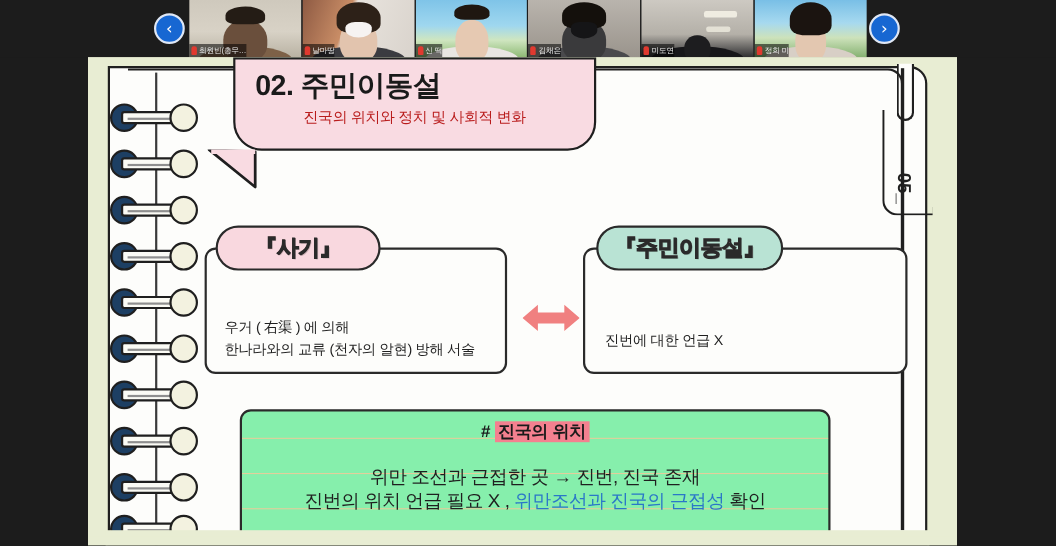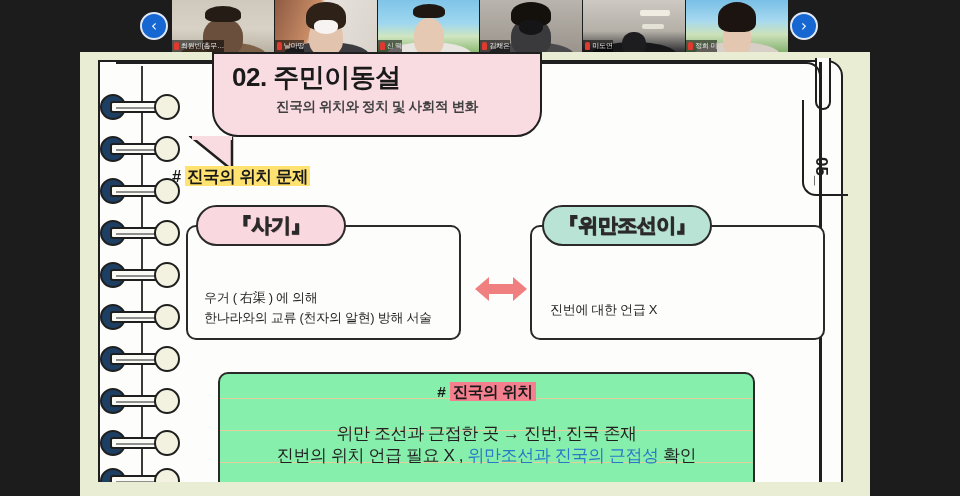--- a/index.html
+++ b/index.html
@@ -197,21 +197,21 @@
   }
   #title-tail{
     position:absolute;left:108px;top:84px;width:48px;height:38px;
   }
   #title-main{
     position:absolute;left:18px;top:6px;
     font-size:26px;font-weight:bold;color:#1a1a1a;letter-spacing:-.5px;
   }
   #title-sub{
     position:absolute;left:62px;top:44px;
-    font-size:13.5px;color:#404040;letter-spacing:-.3px;font-weight:bold;
+    font-size:13.5px;color:#b91c1c;letter-spacing:-.3px;
   }
 
   
   #sec-head{
     position:absolute;left:92px;top:114px;
     font-size:16.5px;font-weight:bold;color:#1a1a1a;letter-spacing:-.4px;
     white-space:nowrap;
   }
   #sec-head .hl{
     background:#ffe26f;padding:1px 2px;
@@ -448,37 +448,36 @@
 
   <div id="title-bubble">
     <div id="title-main">02. 주민이동설</div>
     <div id="title-sub">진국의 위치와 정치 및 사회적 변화</div>
   </div>
   <svg id="title-tail" viewBox="0 0 48 38">
     <path d="M2 0 L44 34 L44 2 Z" fill="#f9dbe2" stroke="#1f1f1f" stroke-width="2.5" stroke-linejoin="round"></path>
     <rect x="4" y="-4" width="40" height="8" fill="#f9dbe2"></rect>
   </svg>
 
-  <div id="sec-head"><span class="hash"># </span><span class="hl">진국의 위치 문제</span></div>
 
   <div class="cbox" id="cbox-left">
     <div class="pill" id="pill-left">
       <span class="pill-txt">『사기』</span>
     </div>
     <div class="cb-line l2">우거 ( 右渠 ) 에 의해</div>
     <div class="cb-line l3">한나라와의 교류 (천자의 알현) 방해 서술</div>
   </div>
 
   <svg id="mid-arrow" viewBox="0 0 52 30">
     <path d="M0 15 L14 3 L14 10 L38 10 L38 3 L52 15 L38 27 L38 20 L14 20 L14 27 Z" fill="#f08080"></path>
   </svg>
 
   <div class="cbox" id="cbox-right">
     <div class="pill" id="pill-right">
-      <span class="pill-txt">『위만조선이』</span>
+      <span class="pill-txt">『주민이동설』</span>
     </div>
     <div class="cb-line l1">진번에 대한 언급 X</div>
   </div>
 
   <div id="summary">
     <div class="rule" style="top:24px"></div>
     <div class="rule" style="top:56px"></div>
     <div class="rule" style="top:88px"></div>
     <div class="rule" style="top:110px"></div>
 

